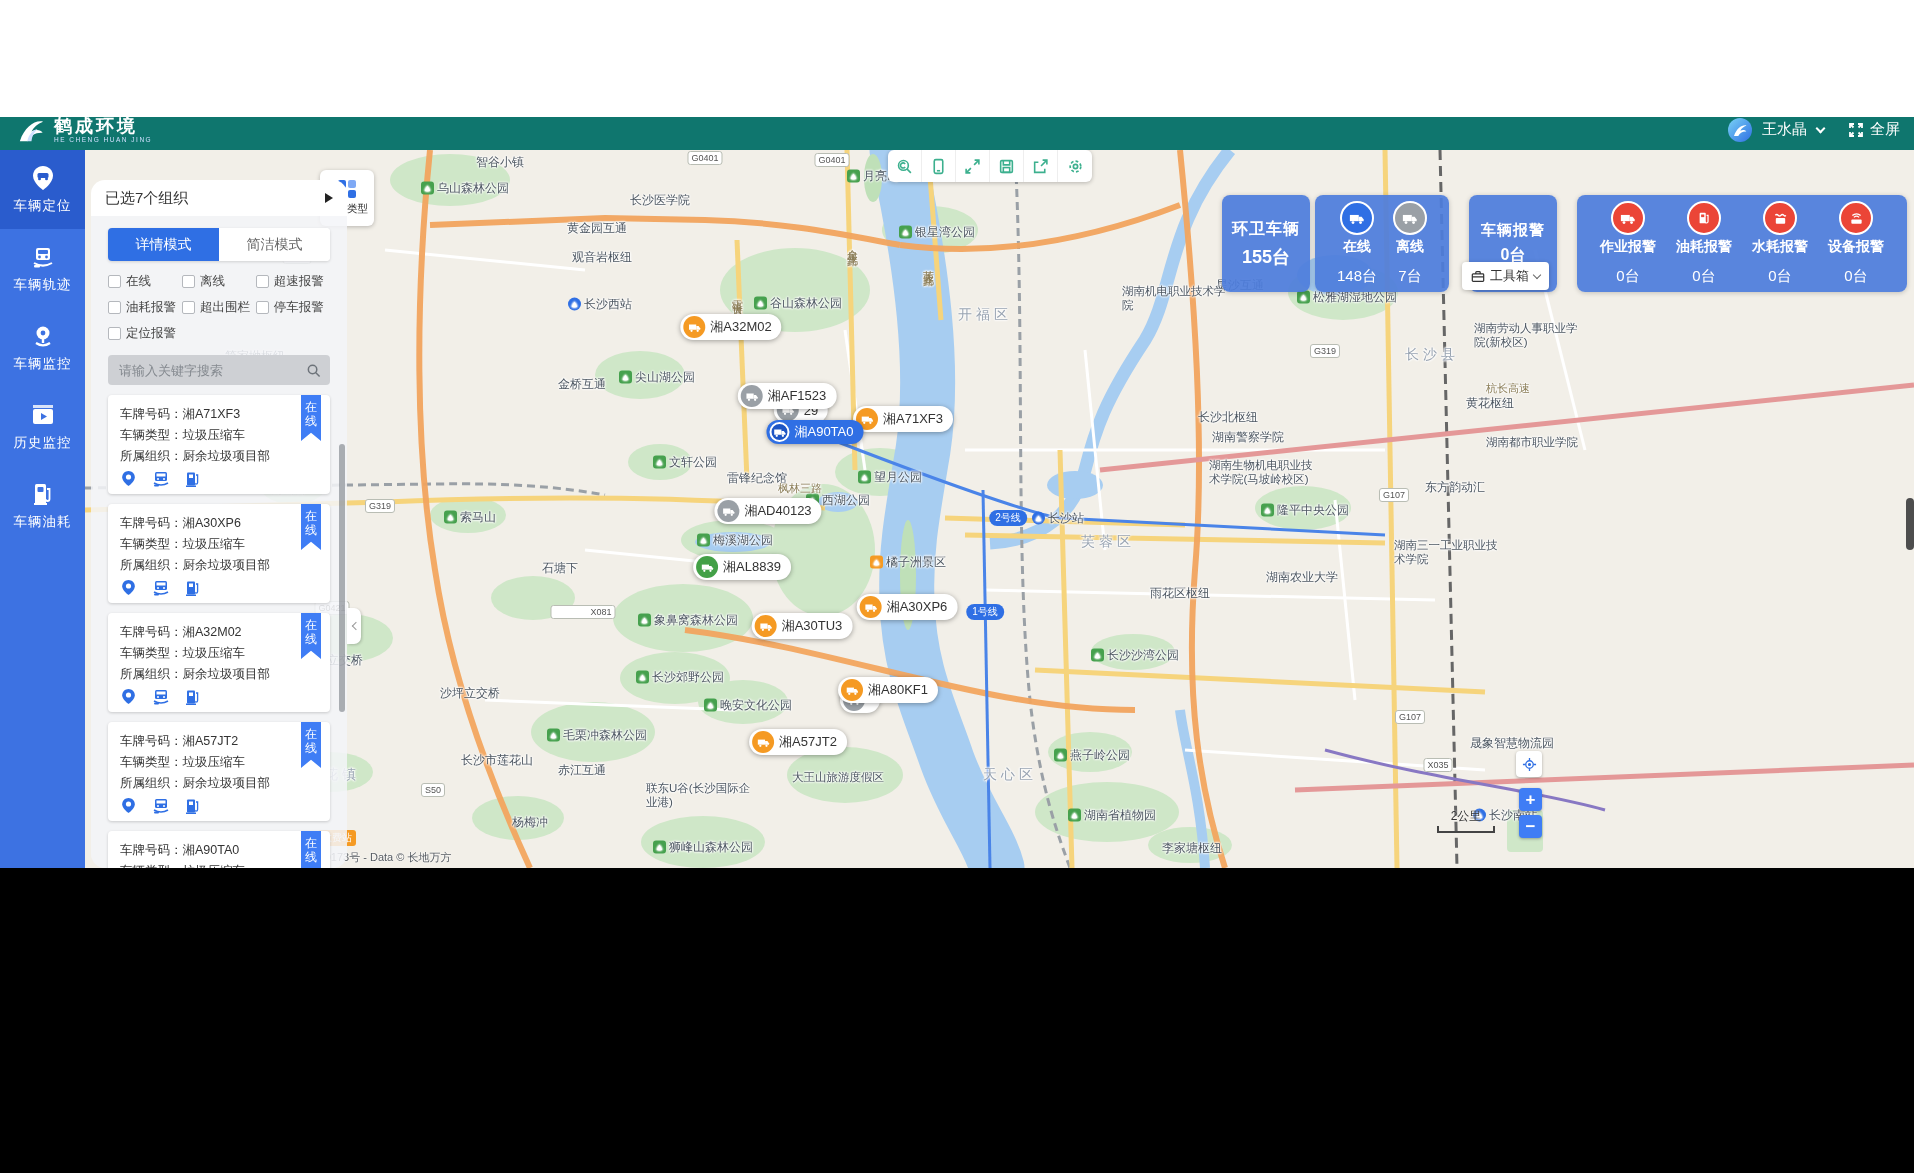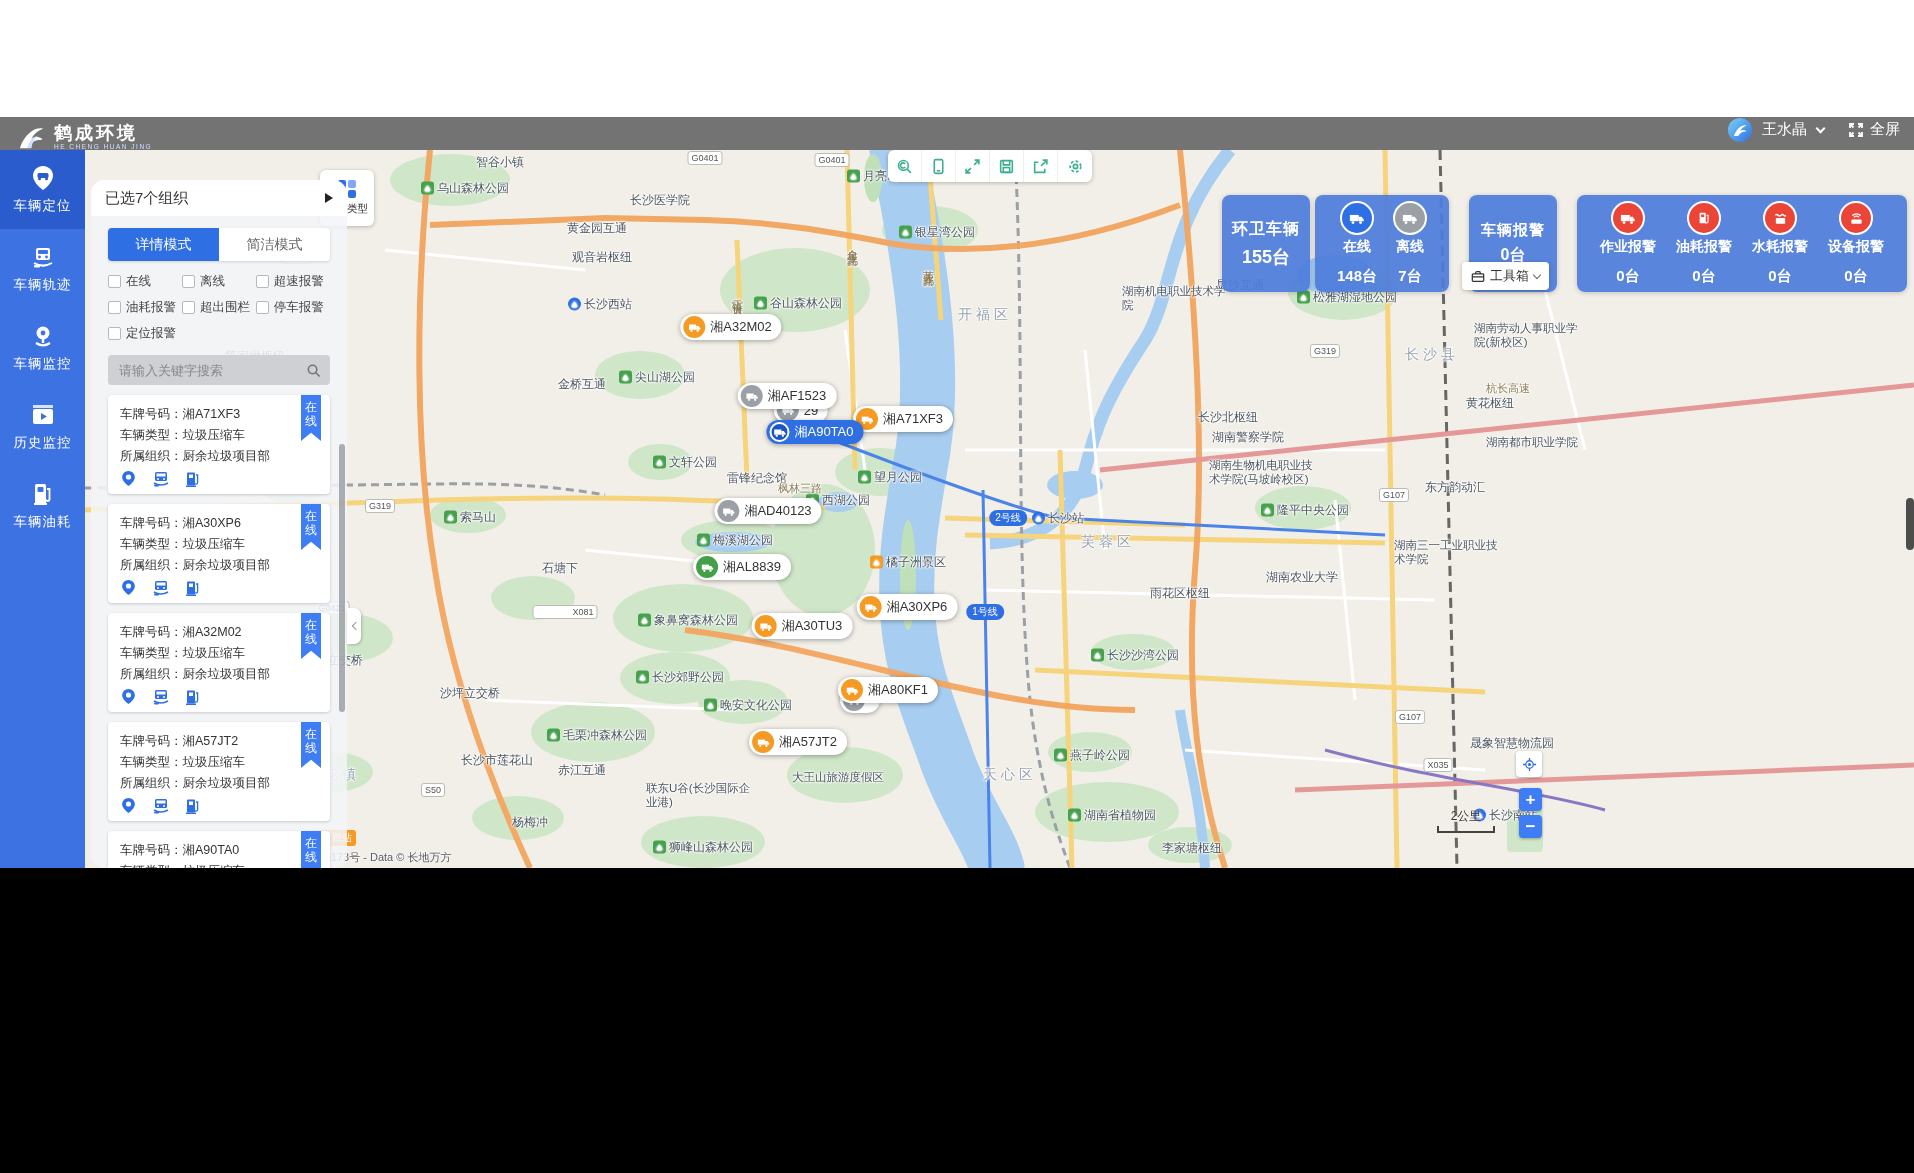--- a/index.html
+++ b/index.html
@@ -2,21 +2,21 @@
 <html><head>
 <meta charset="utf-8">
 <style>
   html,body{margin:0;padding:0;background:#000;}
   *{box-sizing:border-box;font-family:"Liberation Sans","DejaVu Sans",sans-serif;}
   .stage{position:relative;width:1914px;height:1173px;background:#000;overflow:hidden;}
   .top-strip{position:absolute;left:0;top:0;width:1914px;height:117px;background:#ffffff;}
   .bottom-strip{position:absolute;left:0;top:868px;width:1914px;height:305px;background:#000;}
 
   
-  .app-header{position:absolute;left:0;top:117px;width:1914px;height:33px;background:#737373;display:flex;align-items:flex-end;z-index:7;}
+  .app-header{position:absolute;left:0;top:117px;width:1914px;height:33px;background:#0f766e;display:flex;align-items:flex-start;z-index:7;}
   .logo-wrap{display:flex;align-items:center;gap:8px;margin-left:16px;}
   .logo-text{display:flex;flex-direction:column;line-height:1;}
   .logo-title{color:#fff;font-size:18px;font-weight:bold;letter-spacing:3px;}
   .logo-sub{color:#cfe0ff;font-size:6.5px;letter-spacing:1.5px;margin-top:2px;}
   .nav{position:absolute;left:243px;top:0;height:33px;display:flex;}
   .nav-item{height:33px;line-height:33px;padding:0 27px;color:#fff;font-size:16px;cursor:pointer;white-space:nowrap;}
   .nav-item.active{background:#5186f0;}
   .header-right{position:absolute;right:14px;top:0;height:25px;display:flex;align-items:center;gap:10px;color:#fff;}
   .avatar{width:24px;height:24px;border-radius:50%;background:linear-gradient(135deg,#79d2f5,#2f6fe4);display:flex;align-items:center;justify-content:center;overflow:hidden;}
   .user-name{font-size:15px;}
@@ -92,21 +92,21 @@
   .grid-ico i{background:#2f6fe4;border-radius:2px;}
   .grid-ico i:nth-child(2){background:#7fa9f5;}
 
   .stat-panel{position:absolute;top:45px;height:97px;background:rgba(77,125,219,0.93);border-radius:8px;color:#fff;display:flex;align-items:center;justify-content:center;z-index:5;box-shadow:0 1px 5px rgba(0,0,0,.2);}
   .sp-col{display:flex;flex-direction:column;align-items:center;gap:5px;}
   .sp-title{font-size:16px;font-weight:bold;letter-spacing:1px;}
   .sp-value{font-size:18px;font-weight:bold;}
   .circ{width:34px;height:34px;border-radius:50%;border:2px solid #fff;display:flex;align-items:center;justify-content:center;}
   .circ.blue{background:#2f6fe4;} .circ.gray{background:#9aa0a6;} .circ.red{background:#eb4537;}
   .sp-small-label{font-size:14px;font-weight:bold;}
-  .sp-small-value{font-size:15px;font-weight:bold;margin-top:8px;}
+  .sp-small-value{font-size:15px;font-weight:normal;margin-top:8px;}
   .toolbox-btn{position:absolute;left:1377px;top:112px;height:28px;padding:0 9px;background:#fff;border-radius:4px;box-shadow:0 1px 4px rgba(0,0,0,.25);display:flex;align-items:center;gap:5px;font-size:13px;color:#333;z-index:5;cursor:pointer;}
   .toolbox-btn .chev{border-color:#666;width:6px;height:6px;border-width:1.5px;}
 
   .locate-btn{position:absolute;left:1431px;top:601px;width:26px;height:26px;background:#fff;border-radius:4px;box-shadow:0 1px 3px rgba(0,0,0,.3);display:flex;align-items:center;justify-content:center;z-index:5;cursor:pointer;}
   .zoom-btn{position:absolute;left:1434px;width:23px;height:23px;background:#3f7df5;color:#fff;border-radius:4px;display:flex;align-items:center;justify-content:center;font-size:17px;font-weight:bold;z-index:5;cursor:pointer;box-shadow:0 1px 3px rgba(0,0,0,.3);}
   .zoom-in{top:638px;} .zoom-out{top:665px;}
   .scalebar{position:absolute;left:1352px;top:658px;z-index:5;text-align:center;color:#333;font-size:12px;text-shadow:0 0 2px #fff;}
   .scalebar .line{width:58px;height:7px;border-left:2px solid #444;border-right:2px solid #444;border-bottom:2px solid #444;margin-top:1px;}
   .attribution{position:absolute;left:137px;top:700px;font-size:11px;color:#565b61;z-index:4;text-shadow:0 0 2px #fff,0 0 2px #fff;}
   .scroll-thumb{position:absolute;left:1906px;top:498px;width:8px;height:52px;background:#4d4d4d;border-radius:4px;z-index:9;}
@@ -586,21 +586,21 @@
           <span class="txt">G319</span>
         </div>
         <div class="map-label kind-route" style="left: 1309px; top: 345px;">
 
           <span class="txt">G107</span>
         </div>
         <div class="map-label kind-route" style="left: 1325px; top: 567px;">
 
           <span class="txt">G107</span>
         </div>
-        <div class="map-label kind-route" style="left: 480px; top: 462px; padding-left: 39px;">
+        <div class="map-label kind-route" style="left: 498px; top: 462px; padding-left: 39px;">
 
           <span class="txt">X081</span>
         </div>
         <div class="map-label kind-route" style="left: 348px; top: 640px;">
 
           <span class="txt">S50</span>
         </div>
         <div class="map-label kind-route" style="left: 1353px; top: 615px;">
 
           <span class="txt">X035</span>

